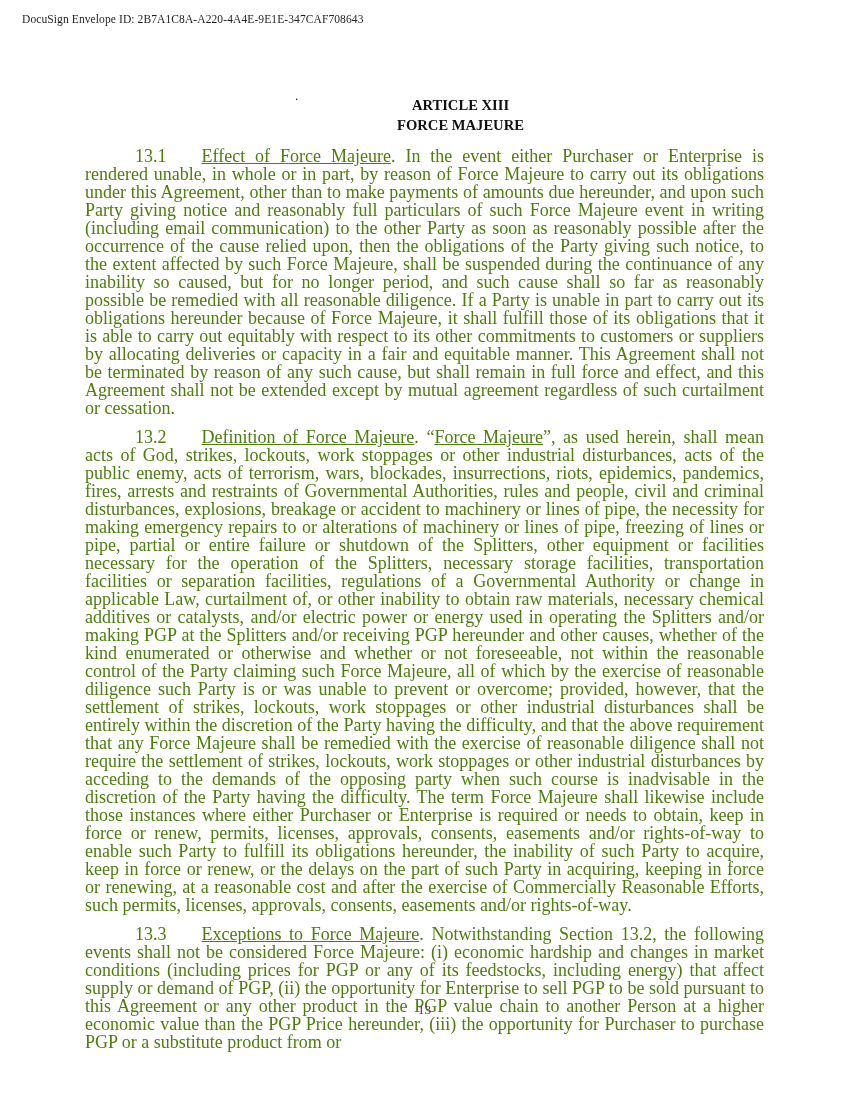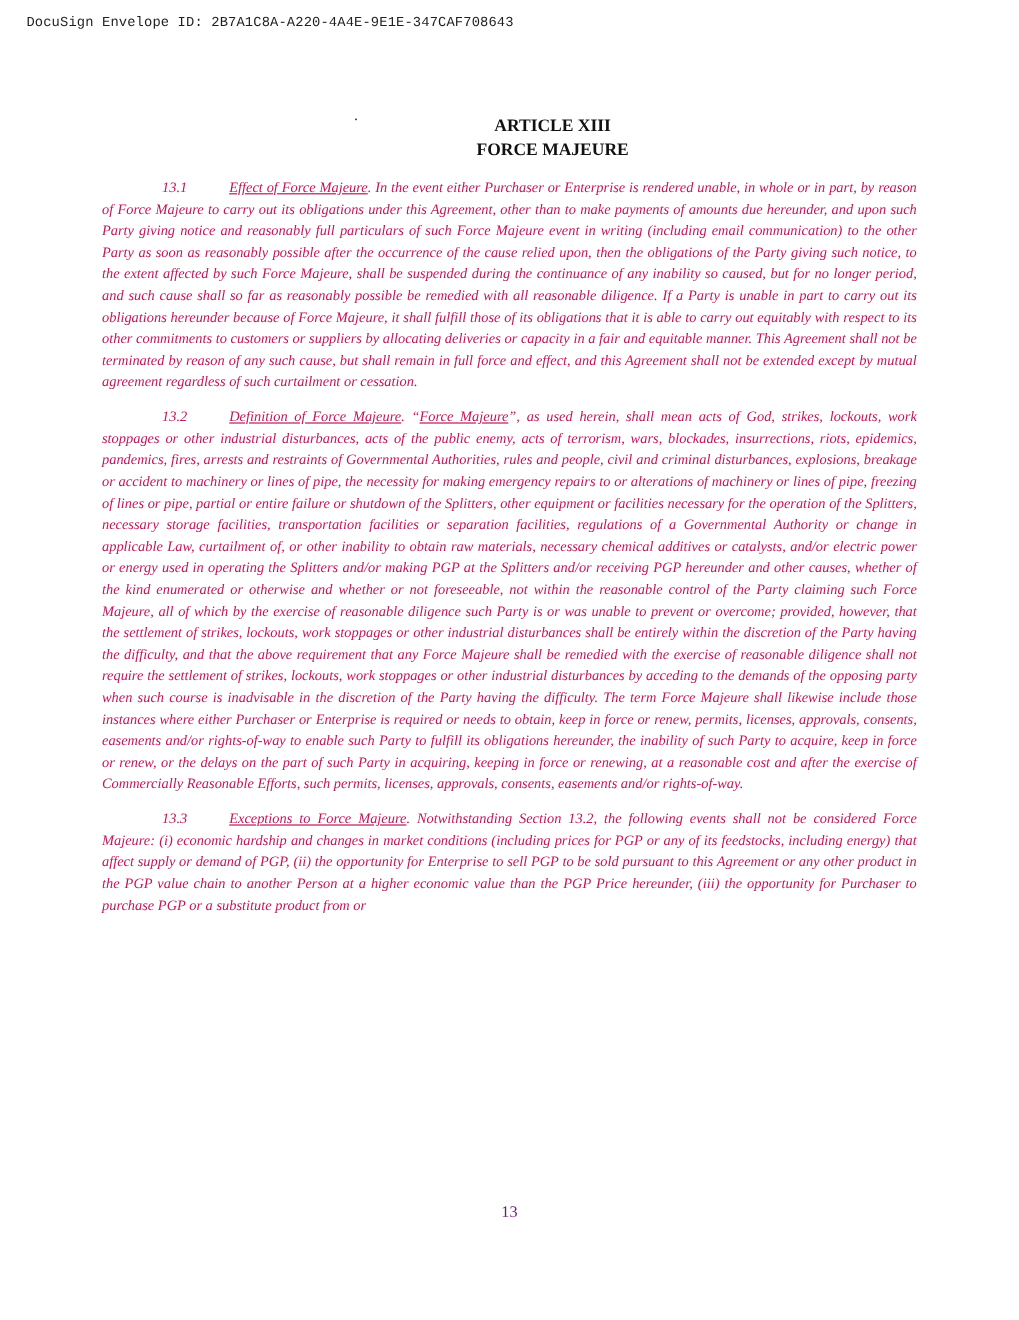--- a/index.html
+++ b/index.html
@@ -9,21 +9,21 @@
     height: 1100px;
     background: #ffffff;
     overflow: hidden;
     font-family: "Liberation Serif", serif;
     color: #1a1a1a;
   }
   .docusign-header {
     position: absolute;
     left: 22px;
     top: 13px;
-    font-family: Liberation Mono, monospace;
+    font-family: Liberation Serif, serif;
     font-size: 11.5px;
     letter-spacing: 0.1px;
     color: #1f1f1f;
     white-space: nowrap;
   }
   .stray-mark {
     position: absolute;
     left: 295px;
     top: 88px;
     font-size: 13px;
@@ -42,26 +42,25 @@
     padding-left: 36px;
   }
   .content {
     position: absolute;
     left: 85px;
     top: 147px;
     width: 679px;
   }
   .para {
     margin: 0 0 11px 0;
-    font-size: 12px;
+    font-size: 18px;
     line-height: 18px;
     text-align: justify;
     text-indent: 50px;
-    color: #be185d;
-    font-style: italic;
+    color: #4d7c0f;
   }
   .sec-num { padding-right: 35px; }
   .u { text-decoration: underline; }
   .page-number {
     position: absolute;
     left: 0;
     top: 1002px;
     width: 100%;
     text-align: center;
     font-size: 13.5px;

